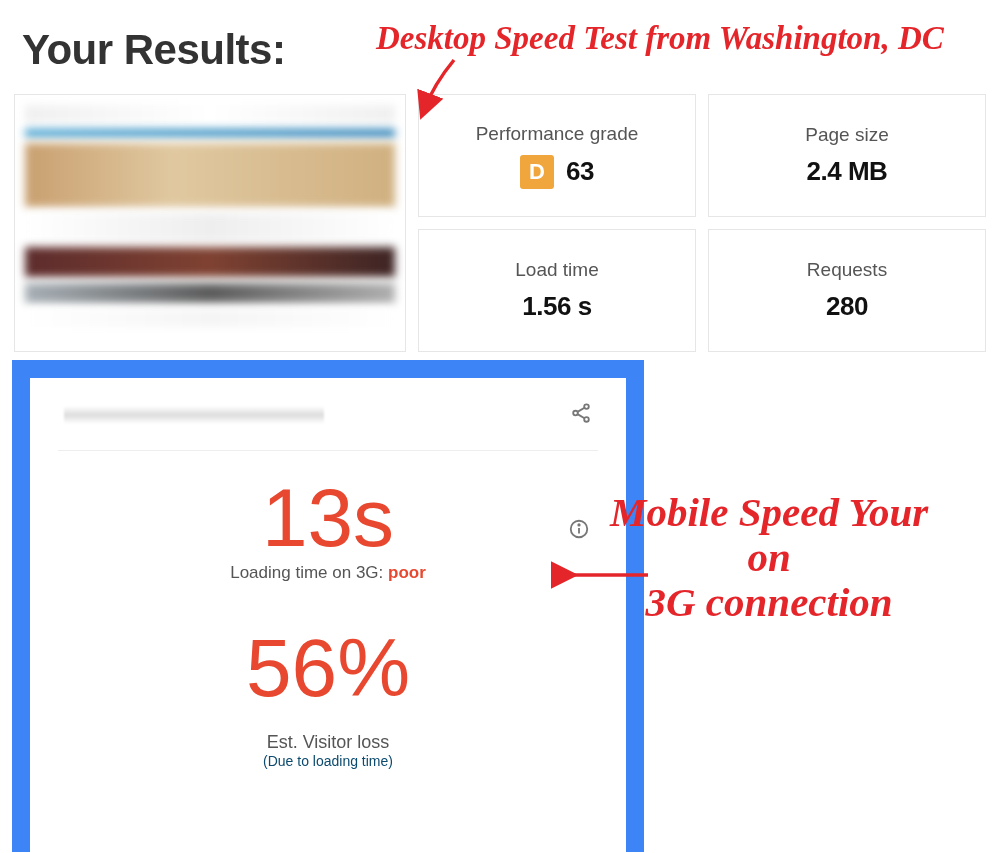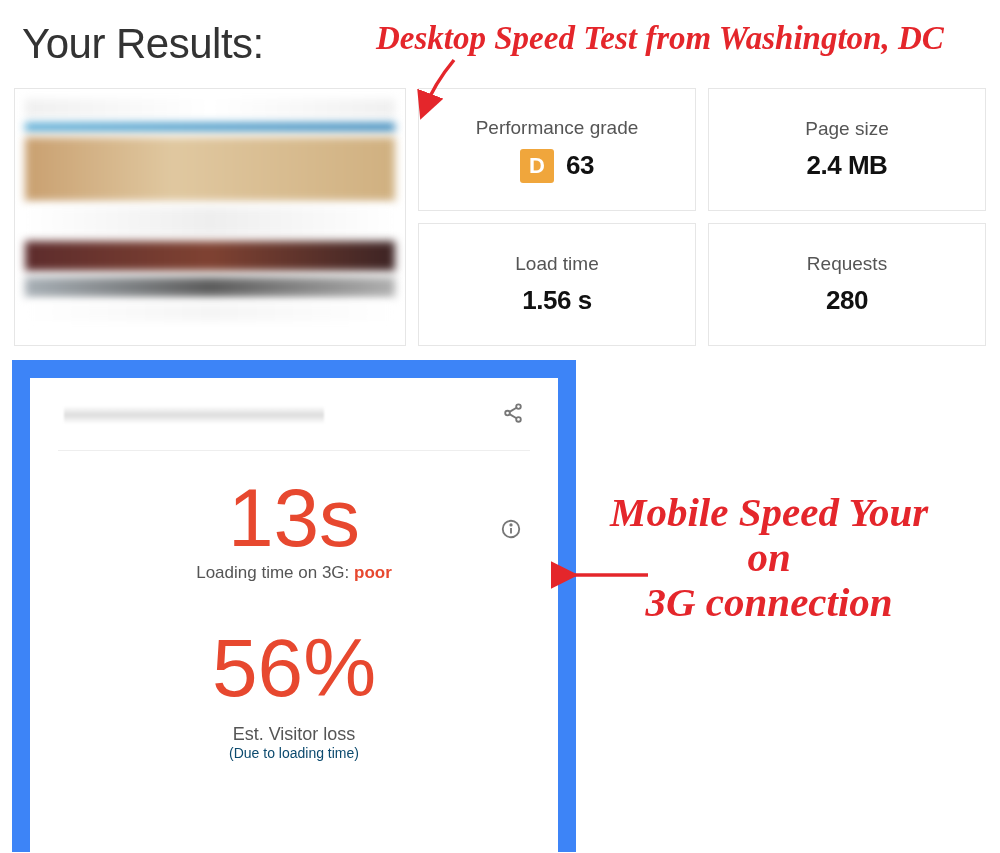--- a/index.html
+++ b/index.html
@@ -6,23 +6,23 @@
     body {
       font-family: -apple-system, BlinkMacSystemFont, "Segoe UI", Helvetica, Arial, sans-serif;
       background: #fff;
       width: 1000px;
       height: 853px;
       position: relative;
       overflow: hidden;
     }
     .page-title {
       font-size: 42px;
-      font-weight: 400;
+      font-weight: 700;
       color: #333;
-      padding: 20px 0 20px 22px;
+      padding: 26px 0 20px 22px;
       letter-spacing: -0.5px;
     }
     .annotation {
       position: absolute;
       font-family: Georgia, "Times New Roman", serif;
       font-style: italic;
       font-weight: 600;
       color: #e4262b;
       line-height: 1.1;
     }
@@ -73,21 +73,21 @@
       font-size: 22px;
       border-radius: 3px;
       display: flex; align-items: center; justify-content: center;
     }
 
     
     .mobile-wrap {
       position: absolute;
       top: 360px;
       left: 12px;
-      width: 564px;
+      width: 632px;
       height: 492px;
       background: #3d84f7;
       padding: 18px 18px 0 18px;
     }
     .mobile-card {
       background: #fff;
       width: 100%;
       height: 100%;
       position: relative;
       padding: 24px 28px 0;
@@ -111,21 +111,21 @@
     .mobile-big {
       font-size: 82px;
       font-weight: 300;
       color: #e7482f;
       line-height: 1.1;
       margin-top: 22px;
     }
     .mobile-sub { font-size: 17px; color: #555; }
     .mobile-sub .poor { color: #e7482f; font-weight: 600; }
     .mobile-big.second { margin-top: 40px; }
-    .mobile-small { font-size: 18px; color: #555; margin-top: 11px; }
+    .mobile-small { font-size: 18px; color: #555; margin-top: 19px; }
     .mobile-smaller { font-size: 14px; color: #0c4a6e; }
 
     
     .arrow { position: absolute; }
     .arrow svg { overflow: visible; }
   </style>
 </head>
 <body>
 
 <div class="page-title">Your Results:</div>

